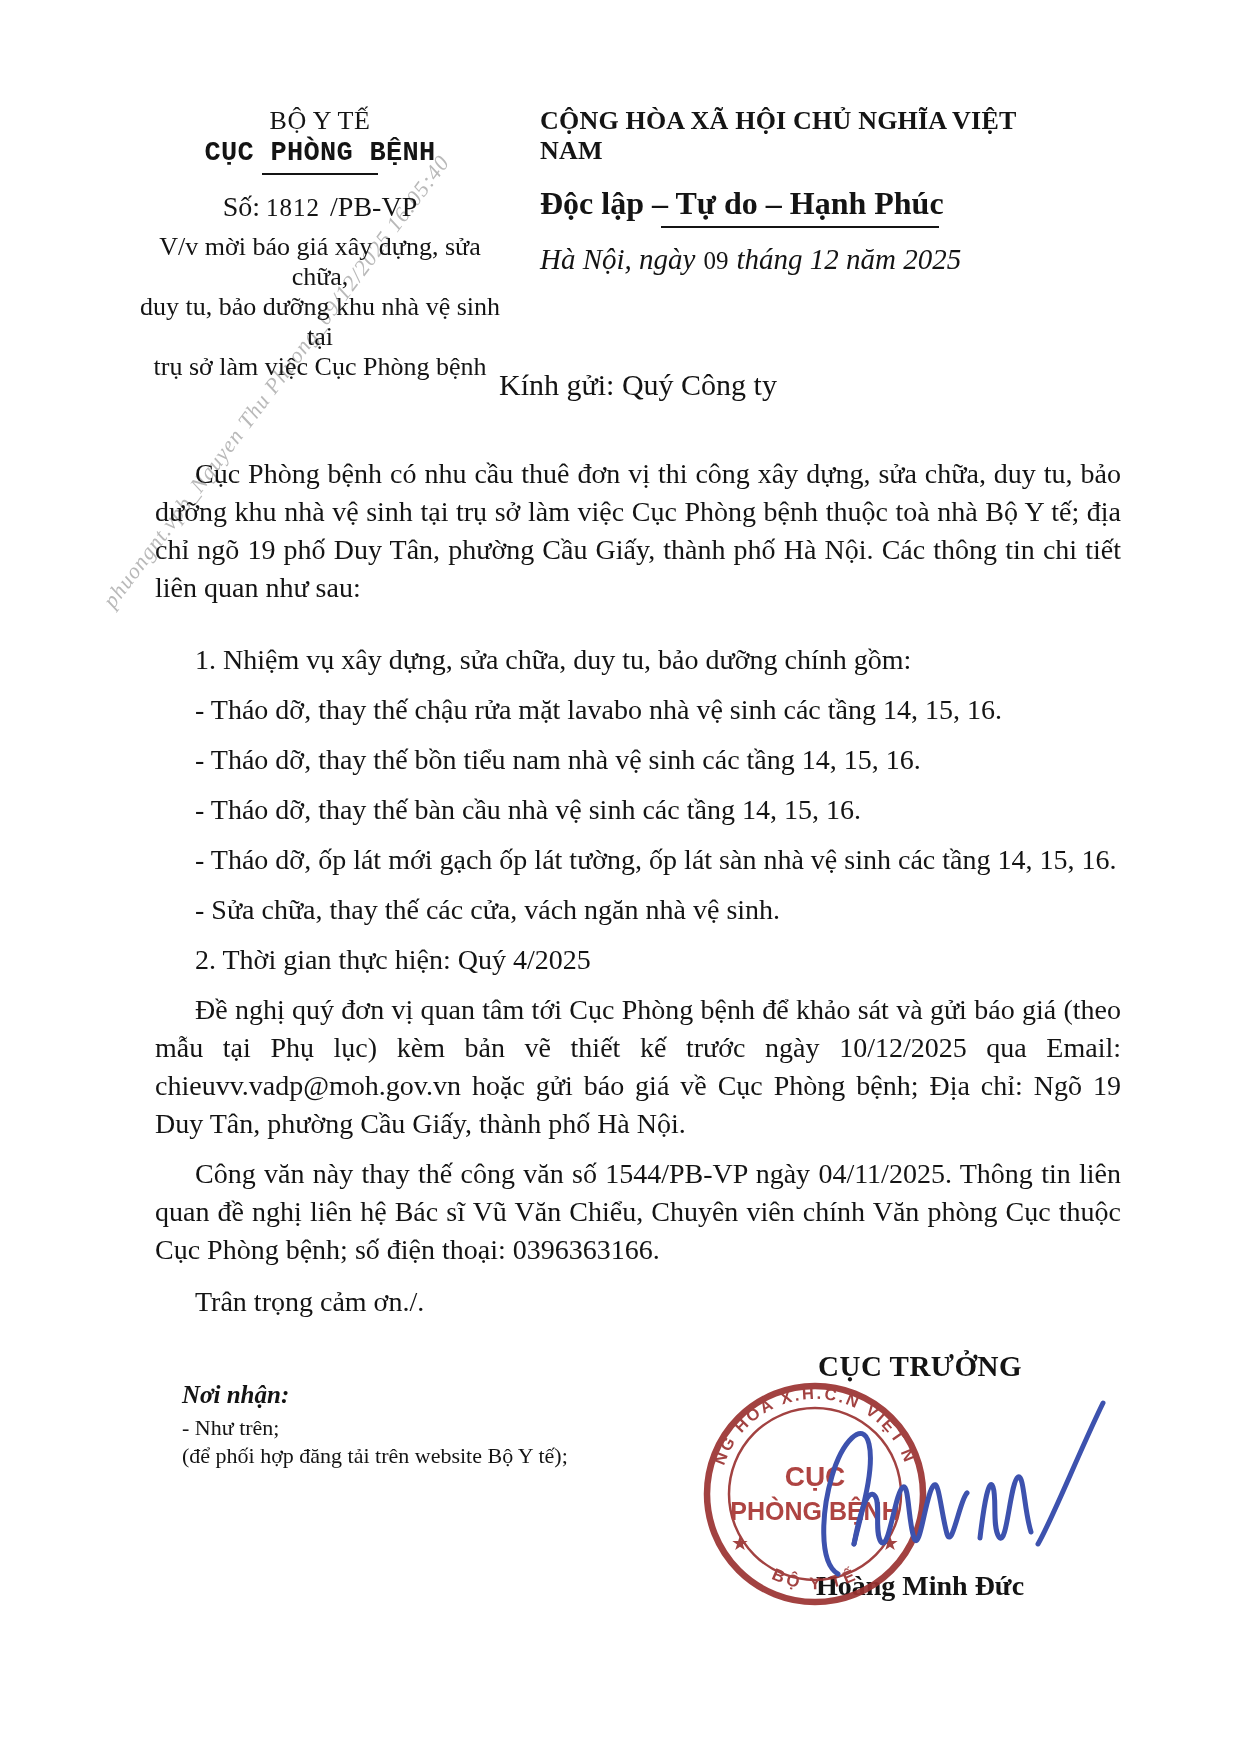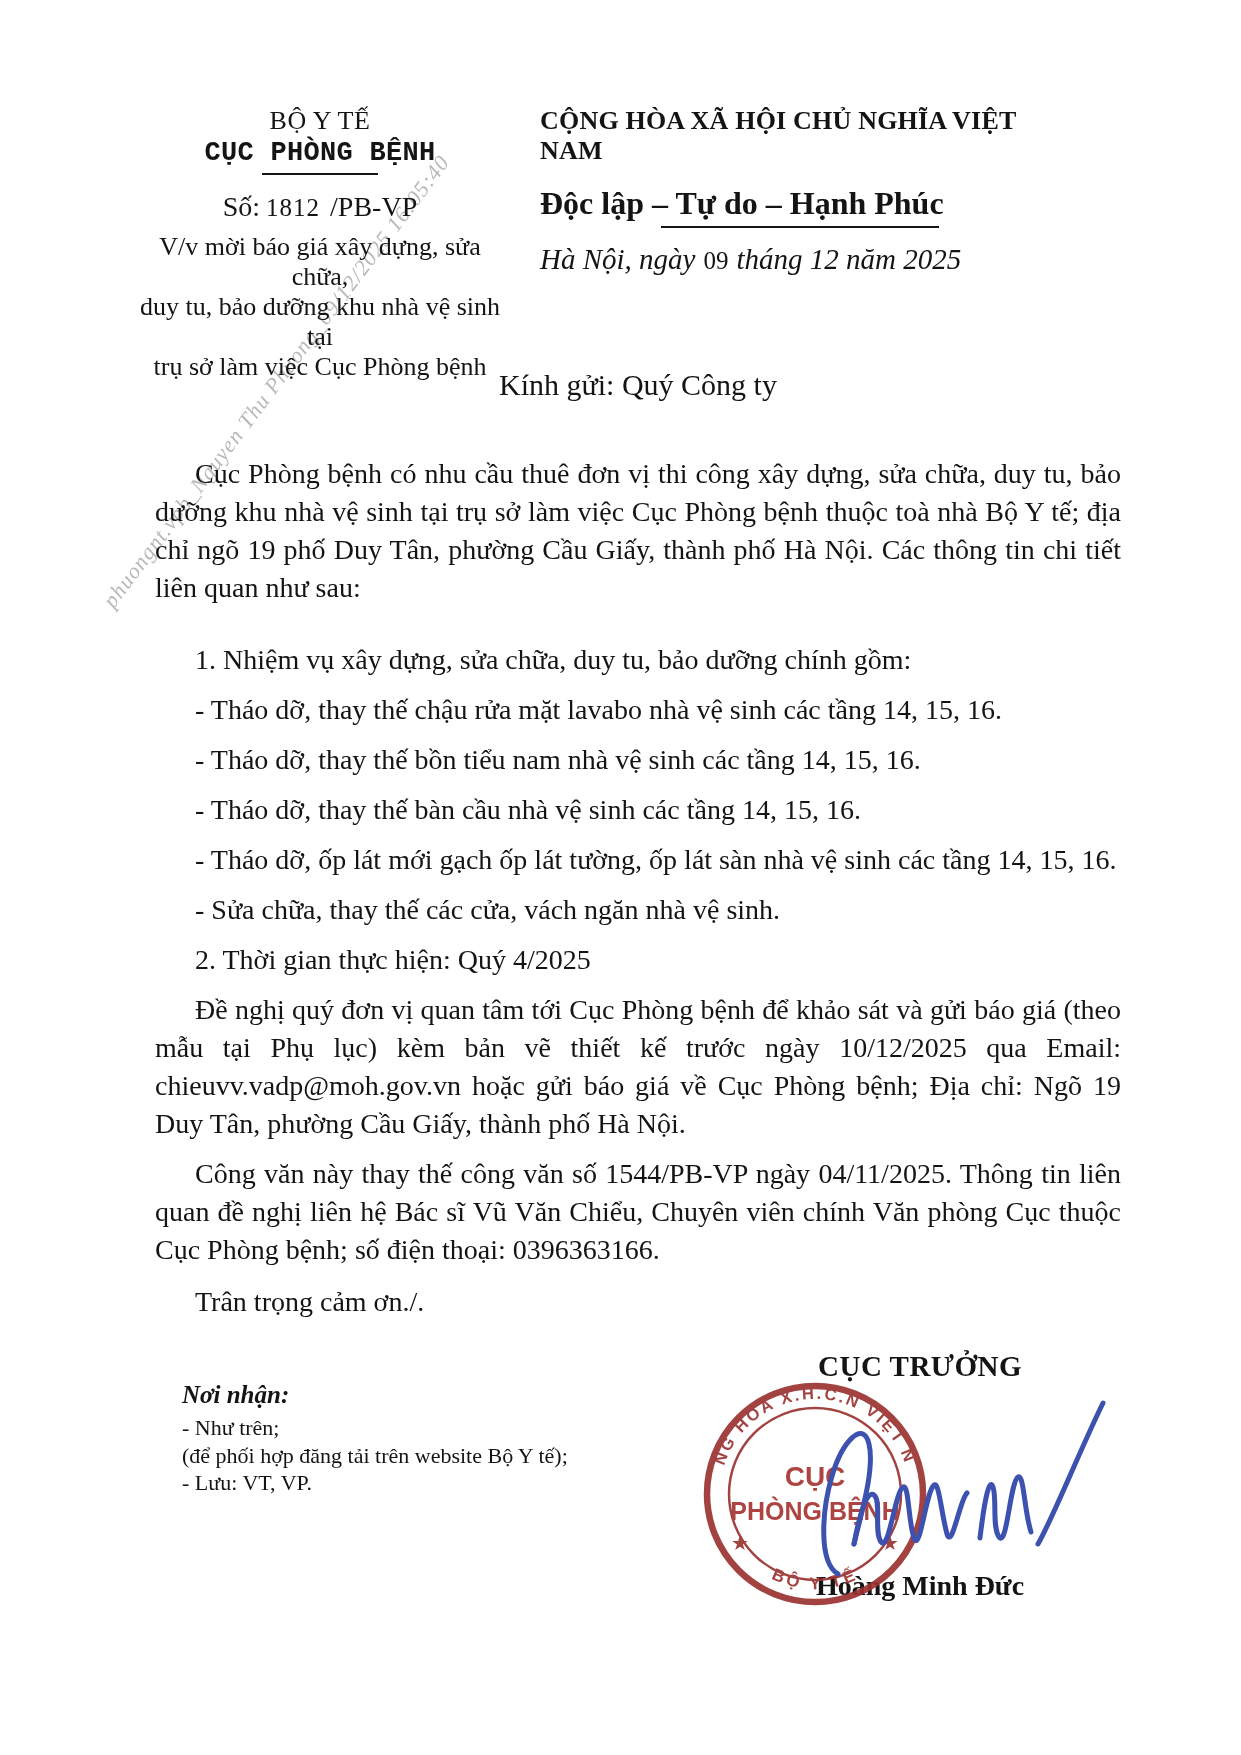--- a/index.html
+++ b/index.html
@@ -158,21 +158,20 @@
     <p class="justify mb-md">Công văn này thay thế công văn số 1544/PB-VP ngày 04/11/2025. Thông tin liên quan đề nghị liên hệ Bác sĩ Vũ Văn Chiểu, Chuyên viên chính Văn phòng Cục thuộc Cục Phòng bệnh; số điện thoại: 0396363166.</p>
     <p>Trân trọng cảm ơn./.</p>
   </div>
 
   <div class="signer-title">CỤC TRƯỞNG</div>
 
   <div class="recipients">
     <div class="label">Nơi nhận:</div>
     <div class="item">- Như trên;</div>
     <div class="item">(để phối hợp đăng tải trên website Bộ Y tế);</div>
-    <div class="item">- Lưu: VT, VP.</div>
   </div>
 
   <svg class="seal" viewBox="0 0 232 232">
     <defs>
       <path id="sealTop" d="M 26.7,83.5 A 95,95 0 0 1 205.3,83.5" fill="none"></path>
       <path id="sealBot" d="M 33.7,163.5 A 95,95 0 0 0 198.3,163.5" fill="none"></path>
     </defs>
     <circle cx="116" cy="116" r="108" fill="none" stroke-width="6.5" stroke="#9b3231"></circle>
     <circle cx="116" cy="116" r="86" fill="none" stroke-width="2.5" stroke="#9b3231"></circle>
     <text font-size="16.5" letter-spacing="2.5" fill="#9b3231">

